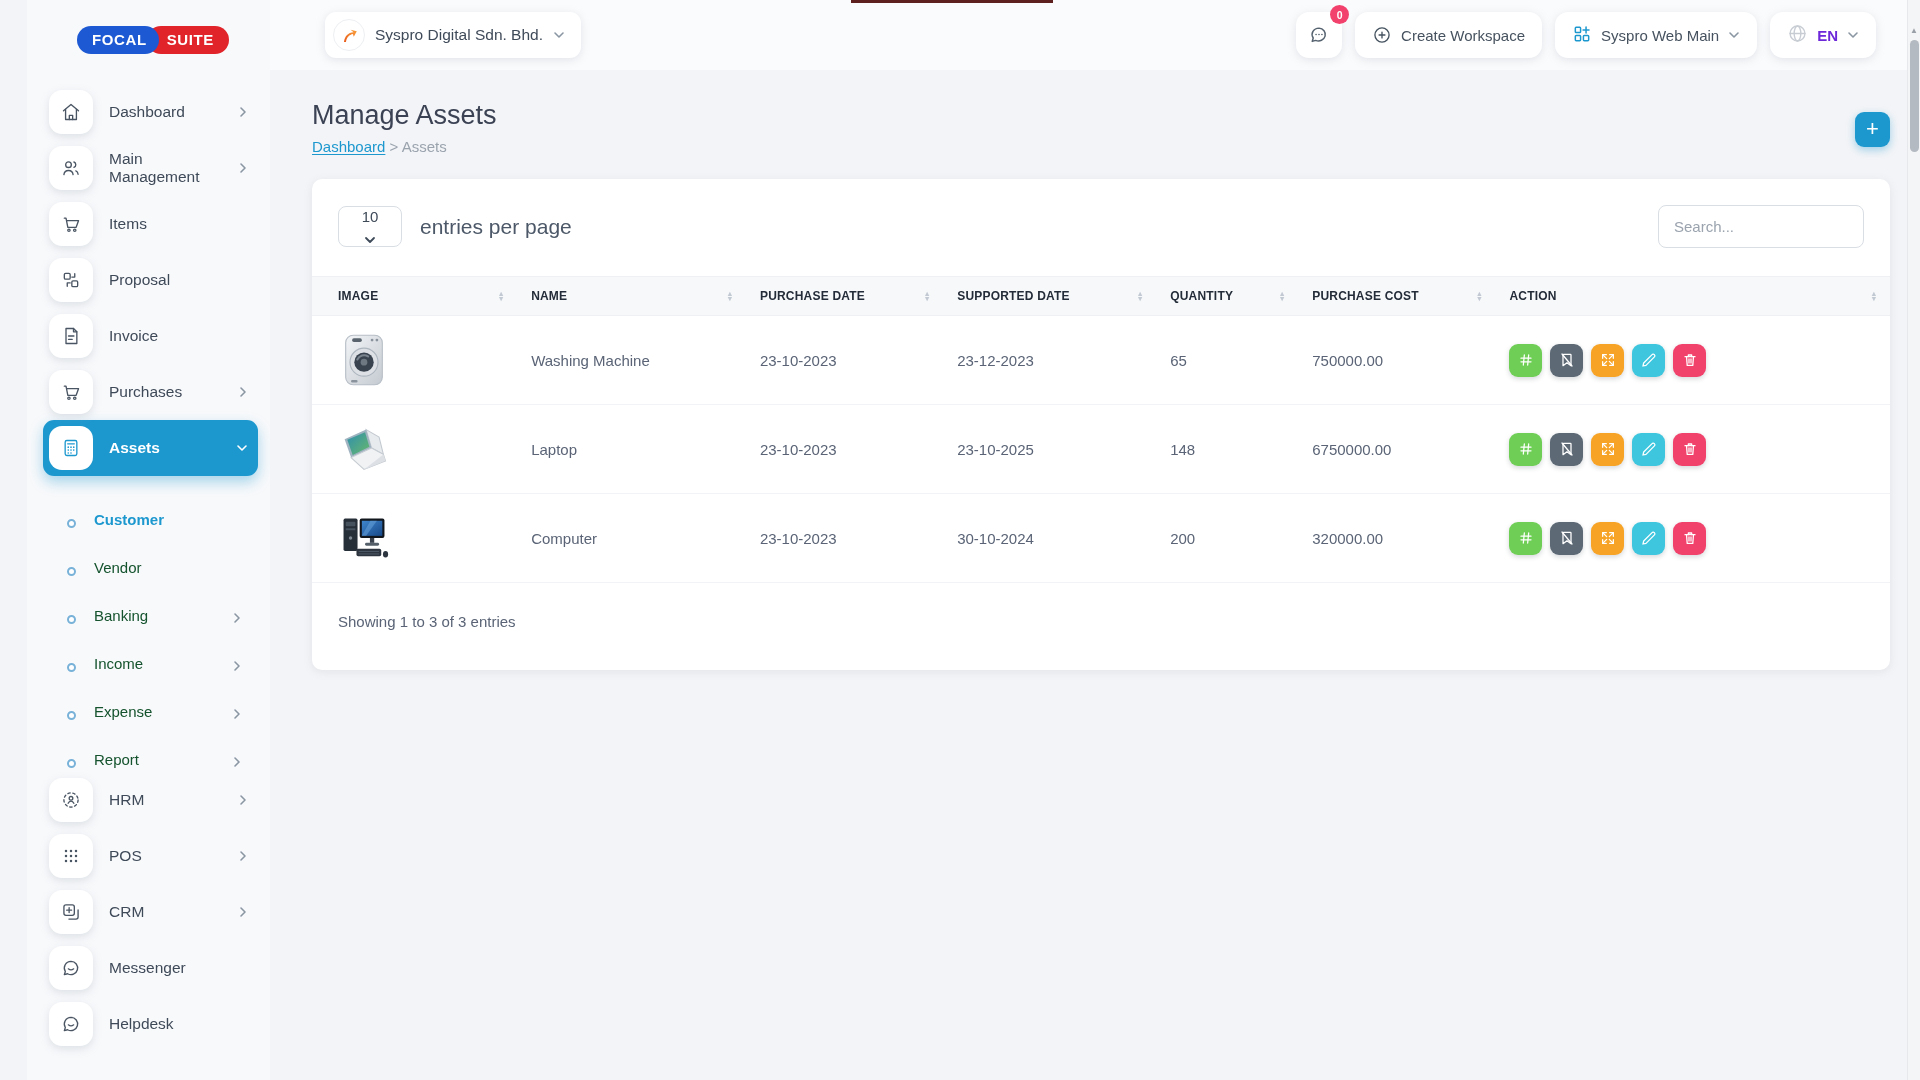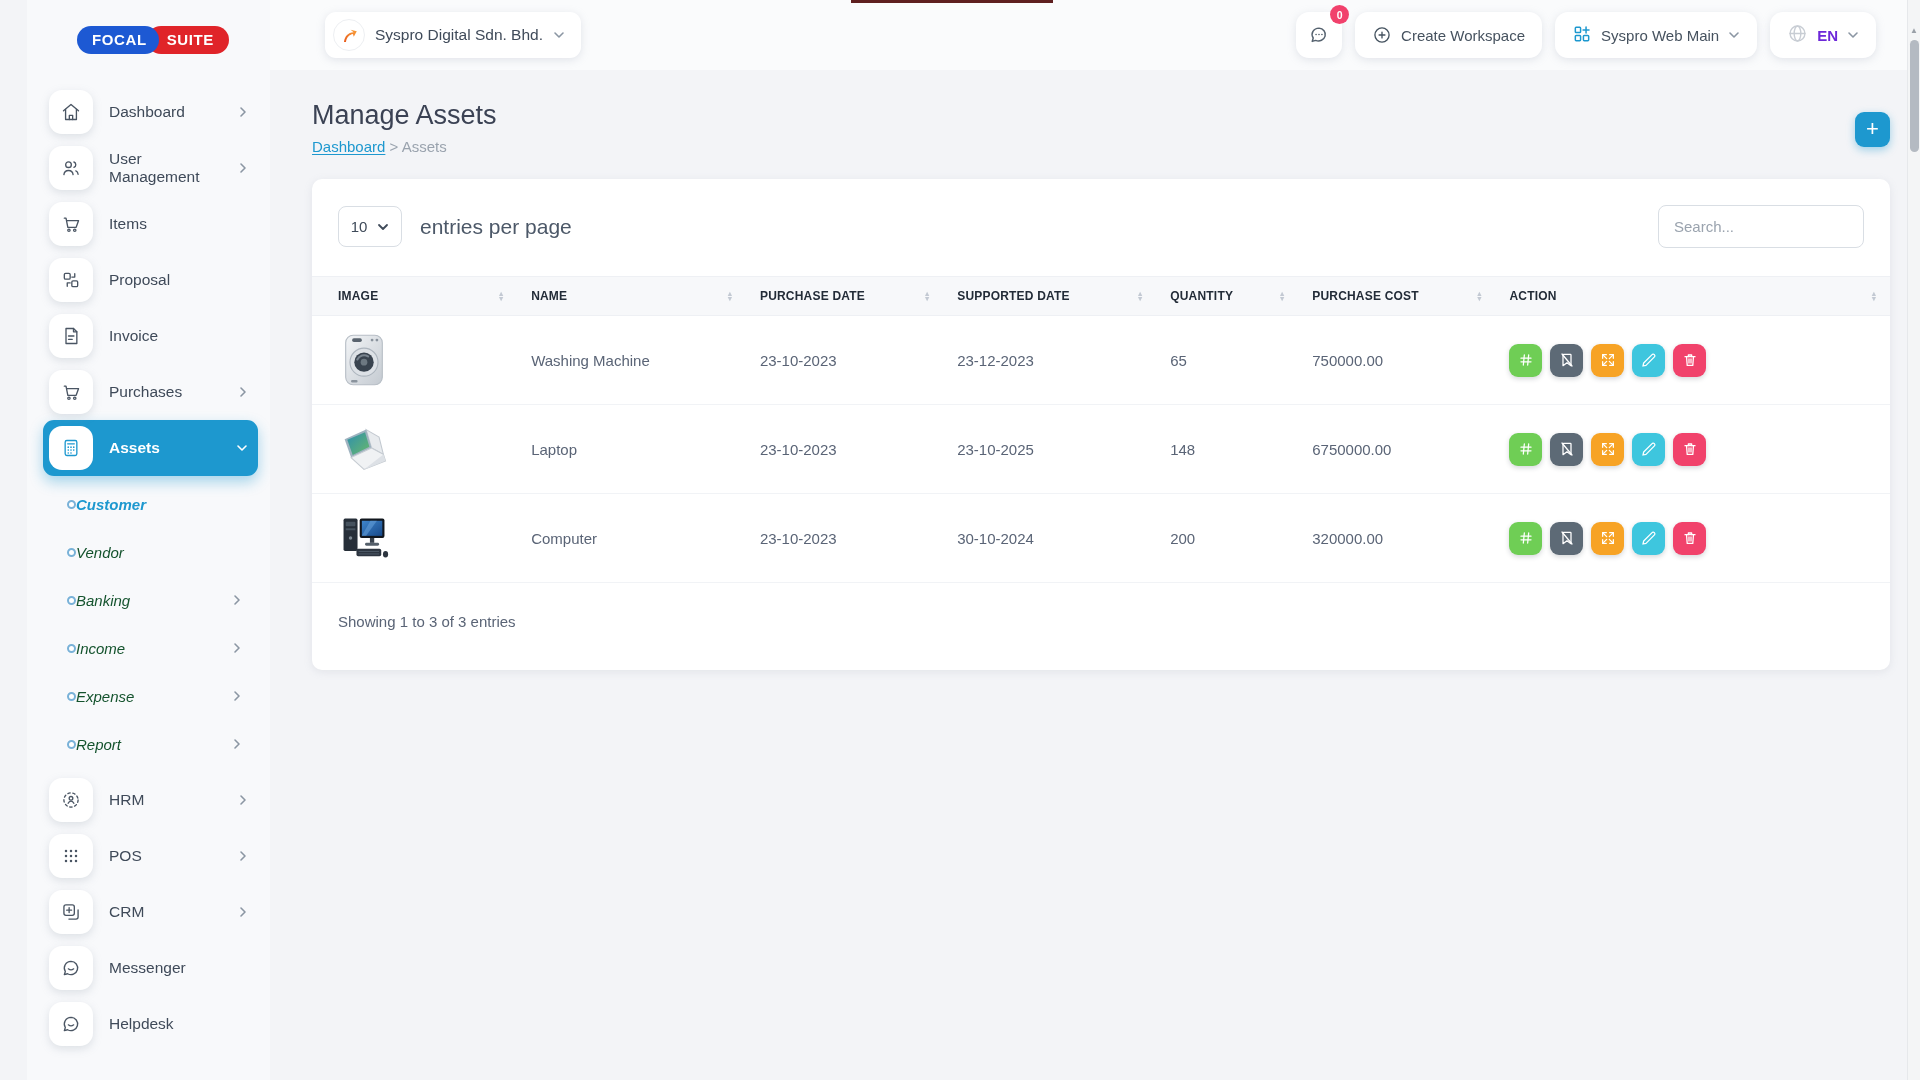--- a/index.html
+++ b/index.html
@@ -35,21 +35,21 @@
   .nav-label { flex:1; font-size:15.5px; font-weight:500; color:#3f4a59; }
   .chev { color:#8b96a3; display:flex; align-items:center; }
   .chev svg { display:block; }
 
   .nav-item.active { background:#1d98cf; border-radius:11px; box-shadow:0 6px 14px rgba(29,152,207,.38); }
   .nav-item.active .icon-box { color:#1d98cf; box-shadow:none; }
   .nav-item.active .nav-label { color:#fff; font-weight:700; }
   .nav-item.active .chev { color:#fff; }
 
   .subnav { padding:4px 10px 4px 18px; }
-  .subnav-item { display:flex; align-items:center; height:48px; padding:0 6px 0 6px; cursor:pointer;font-style:italic; }
+  .subnav-item { display:flex; align-items:flex-end; gap:18px; height:48px; padding:0 6px 0 6px; cursor:pointer; }
   .bullet { width:9px; height:9px; border:2px solid #79b2d8; border-radius:50%; flex:0 0 9px; background:#fff; }
   .subnav-label { flex:1; font-size:15px; color:#14532d; font-weight:500; }
   .subnav-item.active .subnav-label { color:#1d98cf; font-weight:700; }
 
   
   .main { flex:1; display:flex; flex-direction:column; background:#f3f4f7; min-width:0; }
   .topbar { height:70px; background:#fafbfc; display:flex; align-items:center; padding:0 44px 0 55px; flex:0 0 70px; }
   .company-pill { display:flex; align-items:center; gap:10px; height:46px; background:#fff; border:none;
     border-radius:11px; box-shadow:0 2px 8px rgba(160,170,185,.28); padding:0 16px 0 8px; cursor:pointer;
     font-family:inherit; }
@@ -78,21 +78,21 @@
   .add-btn { width:35px; height:35px; margin-top:12px; border:none; border-radius:9px; background:#1d98cf;
     color:#fff; font-size:22px; line-height:1; cursor:pointer; box-shadow:0 3px 8px rgba(29,152,207,.4);
     display:flex; align-items:center; justify-content:center; padding-bottom:3px; }
 
   .card { margin-top:24px; background:#fff; border-radius:10px; box-shadow:0 2px 8px rgba(140,150,165,.16);
     padding:26px 0 40px 0; }
   .controls { display:flex; justify-content:space-between; align-items:center; padding:0 26px; margin-bottom:28px; }
   .controls-left { display:flex; align-items:center; gap:18px; }
   .page-size { display:inline-flex; align-items:center; justify-content:center; gap:10px; width:64px; height:41px;
     border:1px solid #d9dee4; border-radius:8px; background:#fff; font-size:15px; color:#3f4a59; cursor:pointer;
-    font-family:inherit; }
+    font-family:inherit;flex-direction:column; }
   .entries-label { font-size:21px; color:#4c5868; }
   .search-input { width:206px; height:43px; border:1px solid #d9dee4; border-radius:8px; padding:0 15px;
     font-size:15px; color:#3f4a59; font-family:inherit; outline:none; background:#fff; }
   .search-input::placeholder { color:#9aa3ae; }
 
   table.assets { width:100%; border-collapse:collapse; }
   .assets th { background:#f7f8fa; border-top:1px solid #eef0f4; border-bottom:1px solid #eef0f4;
     padding:12px 14px; text-align:left; }
   .assets th:first-child { padding-left:26px; }
   .th-inner { display:flex; align-items:center; justify-content:space-between;
@@ -150,21 +150,21 @@
 
       <div class="nav-item">
         <span class="icon-box">
           <svg class="icn" width="20" height="20" viewBox="0 0 24 24">
               <circle cx="9" cy="8" r="3.4"></circle>
               <path d="M3.5 20c.3-3.2 2.6-5 5.5-5s5.2 1.8 5.5 5"></path>
               <path d="M15.5 4.8a3.4 3.4 0 010 6.4"></path>
               <path d="M17.8 15.4c1.8.7 2.6 2.3 2.7 4.1"></path>
             </svg>
         </span>
-        <span class="nav-label">User Management</span>
+        <span class="nav-label">Main Management</span>
         <span class="chev">
             <svg width="10" height="12" viewBox="0 0 10 12">
               <polyline points="3,2 7,6 3,10" fill="none" stroke="currentColor" stroke-width="1.6" stroke-linecap="round" stroke-linejoin="round"></polyline>
             </svg>
           </span>
       </div>
 
       <div class="nav-item">
         <span class="icon-box">
           <svg class="icn" width="20" height="20" viewBox="0 0 24 24">

